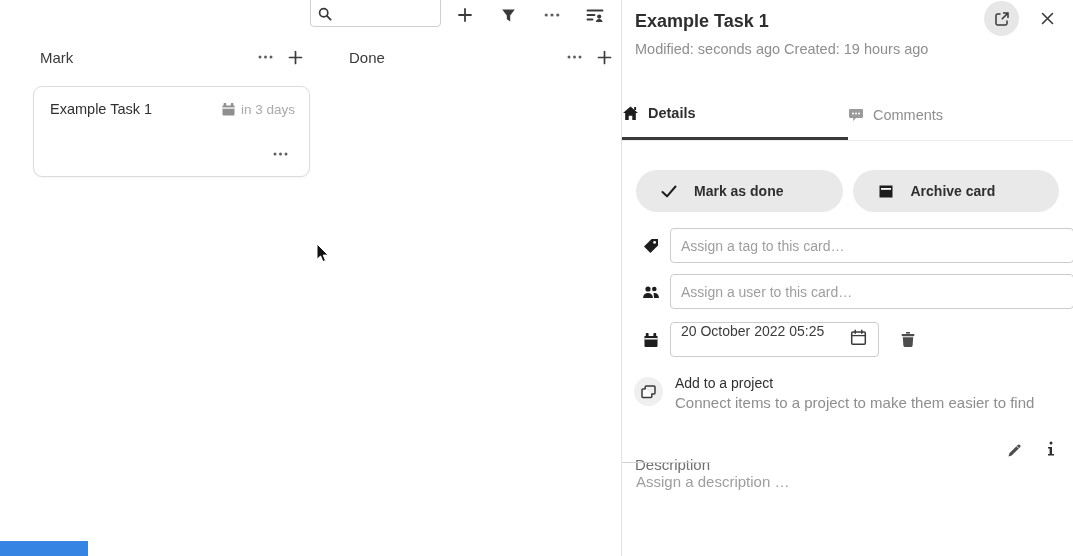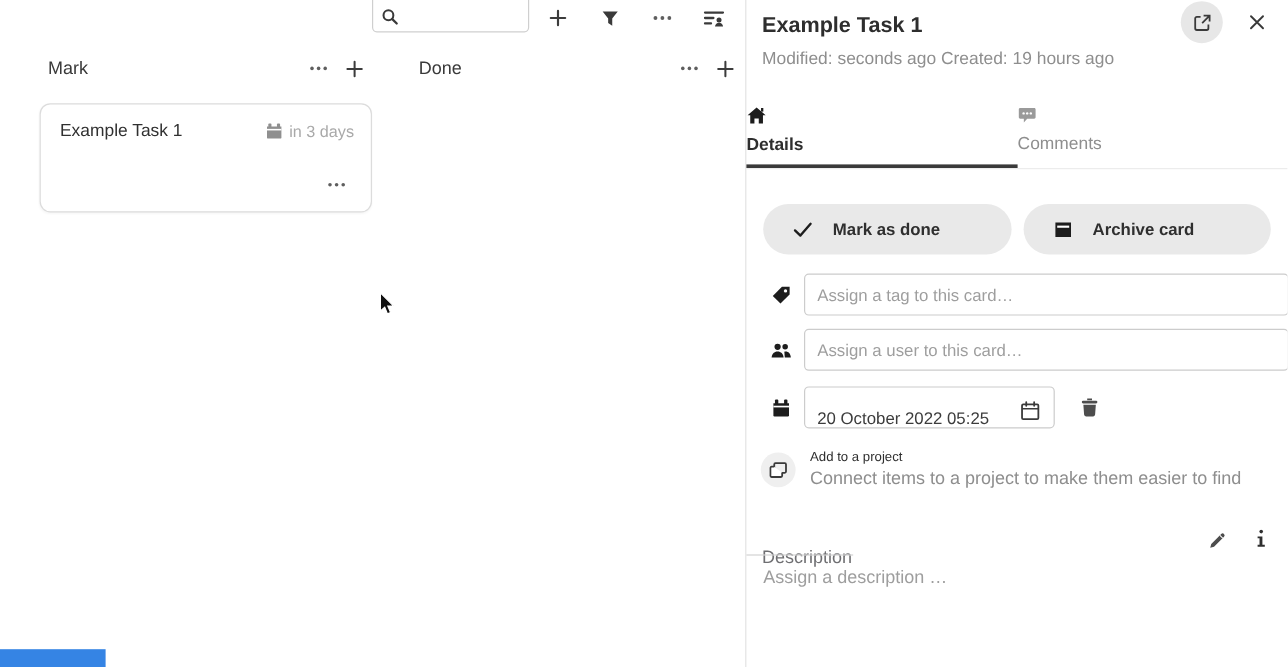--- a/index.html
+++ b/index.html
@@ -33,43 +33,43 @@
 
   
   .panel{position:absolute;left:621px;top:0;width:452px;height:556px;background:#fff;border-left:1px solid var(--border-light)}
   .panel-title{position:absolute;left:13px;top:11px;font-size:18px;font-weight:bold;color:var(--text-dark)}
   .panel-meta{position:absolute;left:13px;top:41px;font-size:14.5px;color:var(--text-gray)}
   .popout-btn{position:absolute;left:362px;top:1px;width:35px;height:35px;border-radius:50%;
     background:var(--circle-bg);border:none;display:flex;align-items:center;justify-content:center;cursor:pointer}
   .close-btn{position:absolute;left:412px;top:5px;width:26px;height:26px;border:none;background:transparent;
     display:flex;align-items:center;justify-content:center;cursor:pointer}
   .tabs{position:absolute;left:0;top:80px;width:452px;height:61px;display:flex;border-bottom:1px solid #ececec}
-  .tab{flex:1;display:flex;flex-direction:column;align-items:flex-start;justify-content:flex-start;
+  .tab{flex:1;display:flex;flex-direction:row;align-items:center;justify-content:flex-start;
     gap:9px;padding-top:9px;cursor:pointer;border:none;background:transparent}
   .tab .tab-label{font-size:14.5px;color:var(--text-gray)}
   .tab.active{border-bottom:3px solid var(--tab-underline)}
   .tab.active .tab-label{color:var(--text-dark);font-weight:bold}
   .pill-row{position:absolute;left:0;top:170px;width:452px;display:flex;gap:10px;padding:0 15px 0 14px}
   .pill{flex:1;height:42px;border:none;border-radius:21px;background:var(--pill-bg);display:flex;
     align-items:center;justify-content:flex-start;padding-left:25px;gap:17px;cursor:pointer}
   .pill span{font-size:14px;font-weight:bold;color:#2f2f2f}
   .field-row{position:absolute;left:0;width:452px;display:flex;align-items:center;padding-left:20px}
   .row-icon{width:18px;display:flex;justify-content:center;flex:none}
   .text-entry{margin-left:10px;width:454px;height:35px;border:1px solid #ccc;border-radius:4px;
     padding:0 10px;font-size:14px;color:#3c3c3c;outline:none;background:#fff;font-family:inherit}
   .text-entry::placeholder{color:var(--text-light)}
   .date-entry{margin-left:10px;width:209px;height:35px;border:1px solid #ccc;border-radius:4px;
-    display:flex;align-items:flex-end;padding:0 6px 0 10px;background:#fff}
+    display:flex;align-items:flex-start;padding:0 6px 0 10px;background:#fff}
   .date-entry .date-text{flex:1;font-size:14px;color:#3c3c3c}
   .flatbtn{border:none;background:transparent;width:28px;height:28px;display:flex;align-items:center;
     justify-content:center;cursor:pointer;border-radius:5px}
   .project-row{position:absolute;left:12px;top:375px;display:flex;align-items:flex-start;gap:12px;cursor:pointer}
   .project-circle{width:29px;height:29px;border-radius:50%;background:#efefef;display:flex;
     align-items:center;justify-content:center;flex:none;margin-top:2px}
-  .project-title{font-size:11px;color:#2f2f2f}
+  .project-title{font-size:14px;color:#2f2f2f}
   .project-sub{font-size:15px;color:var(--text-gray);margin-top:3px}
   .desc-head{position:absolute;left:0;top:438px;width:452px;height:24px}
   .desc-label{position:absolute;left:13px;top:18px;font-size:15px;color:#6f6f72}
   .desc-underline{position:absolute;left:0;top:24px;width:89px;height:1px;background:#d2d2d2}
   .desc-edit{position:absolute;left:378px;top:-2px}
   .desc-info{position:absolute;left:415px;top:-3px}
   .desc-placeholder{position:absolute;left:14px;top:473px;font-size:15px;color:var(--text-light)}
 
   .accent-bar{position:absolute;left:0;top:541px;width:88px;height:15px;background:var(--accent)}
   .cursor{position:absolute;left:316px;top:243px;pointer-events:none}

